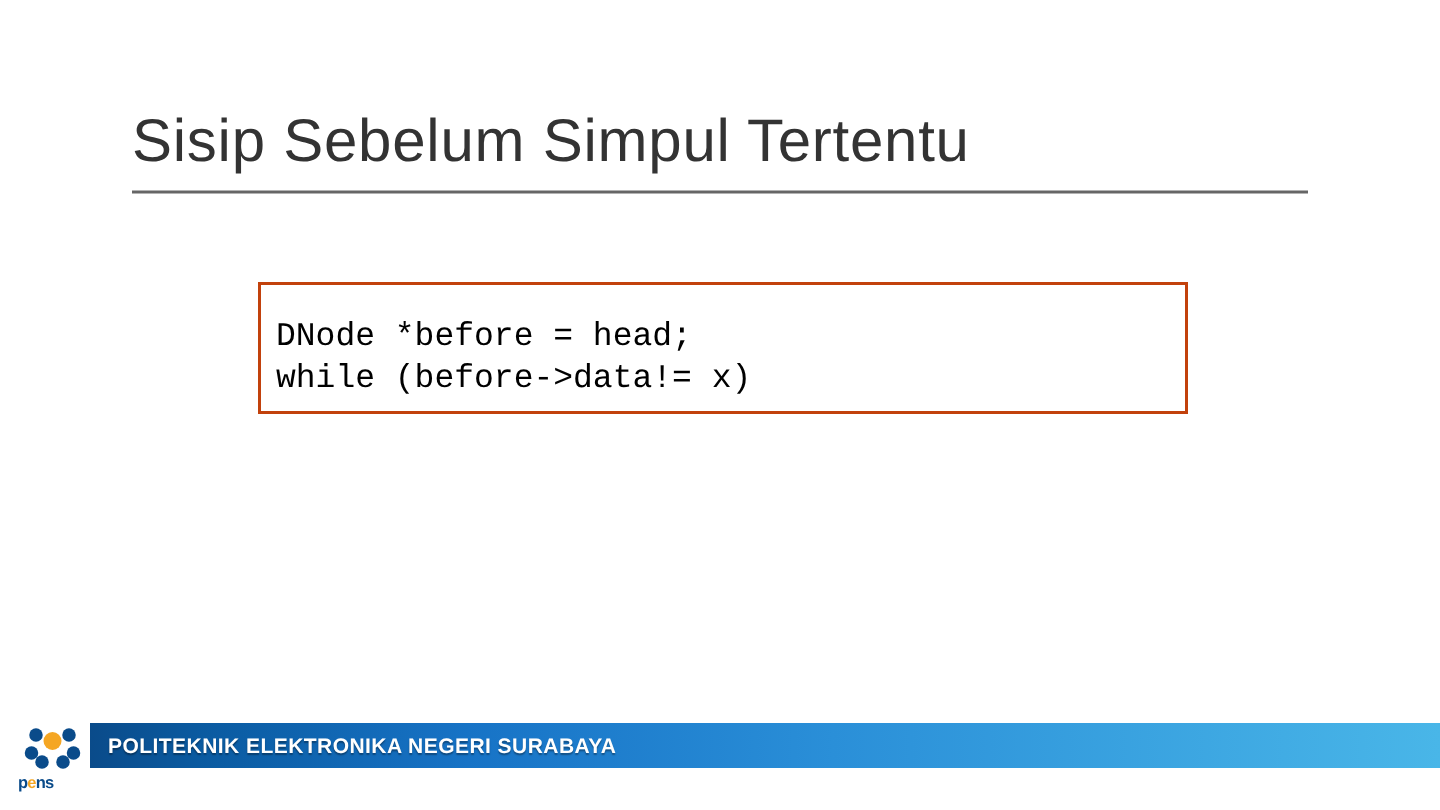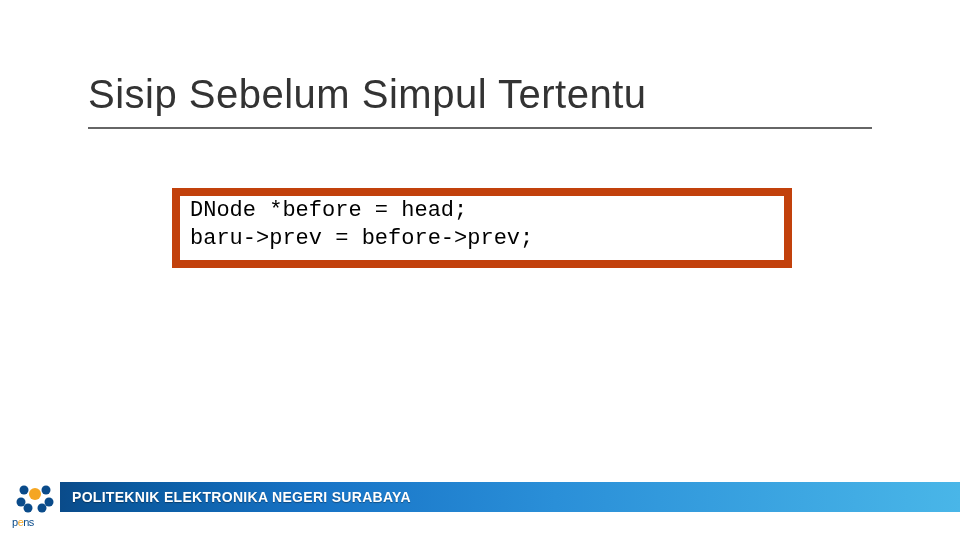--- a/index.html
+++ b/index.html
@@ -6,22 +6,22 @@
   html, body { width: 960px; height: 540px; background: #fff; font-family: "Segoe UI", Arial, sans-serif; overflow: hidden; }
   .slide { position: relative; width: 960px; height: 540px; background: #fff; }
   .title-wrap { position: absolute; left: 88px; top: 72px; right: 88px; }
   .title { font-size: 40px; font-weight: 300; color: #333; letter-spacing: 0.5px; }
   .title-rule { height: 2px; background: #666; margin-top: 10px; width: 100%; }
   .code-box {
     position: absolute;
     left: 172px;
     top: 188px;
     width: 620px;
-    border: 8px solid #c2410c;
-    padding: 1px 10px 8px 10px;
+    border: 2px solid #c2410c;
+    padding: 21px 10px 8px 10px;
     background: #fff;
   }
   .code-line {
     font-family: "Courier New", Courier, monospace;
     font-size: 22px;
     line-height: 1.25;
     white-space: pre;
     color: #000;
   }
   .footer-bar {
@@ -48,39 +48,39 @@
     bottom: 14px;
     width: 50px;
     height: 50px;
   }
   .logo svg { width: 50px; height: 50px; }
   .logo-text {
     position: absolute;
     left: 12px;
     bottom: 12px;
     font-size: 11px;
-    font-weight: 400;
+    font-weight: 700;
     color: #0a4b8a;
     letter-spacing: -0.5px;
   }
   .logo-text .o { color: #f5a623; }
 </style>
 </head>
 <body>
 
 <div class="slide">
 
   <div class="title-wrap">
     <div class="title">Sisip Sebelum Simpul Tertentu</div>
     <div class="title-rule"></div>
   </div>
 
   <div class="code-box">
     <div class="code-line">DNode *before = head;</div>
-    <div class="code-line">baru-&gt;prev = before-&gt;prev;</div>
+    <div class="code-line">while (before-&gt;data!= x)</div>
   </div>
 
   <div class="footer-bar">
     <div class="footer-text">POLITEKNIK ELEKTRONIKA NEGERI SURABAYA</div>
   </div>
 
   <div class="logo">
     <svg viewBox="0 0 50 50">
       <circle cx="25" cy="18" r="6" fill="#f5a623"></circle>
       <circle cx="14" cy="14" r="4.5" fill="#0a4b8a"></circle>

